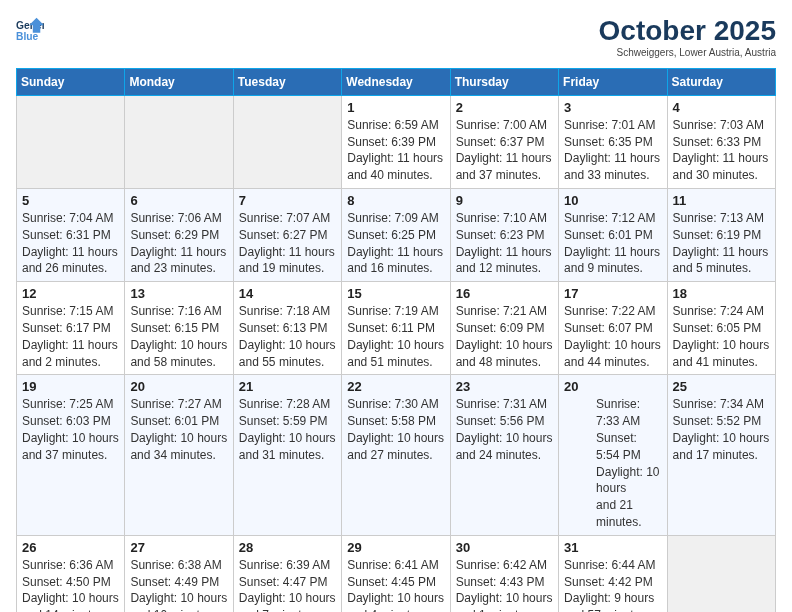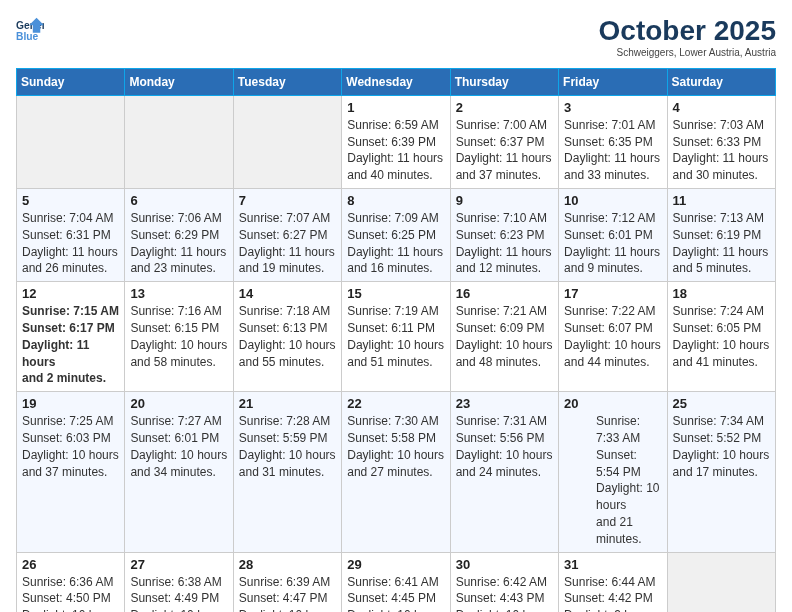--- a/index.html
+++ b/index.html
@@ -193,21 +193,21 @@
           <div class="day-num">11</div>
           <div class="day-info" style="white-space: pre-line;">Sunrise: 7:13 AM
 Sunset: 6:19 PM
 Daylight: 11 hours
 and 5 minutes.</div>
         </td>
       </tr>
       <tr>
         <td>
           <div class="day-num">12</div>
-          <div class="day-info" style="white-space: pre-line; font-weight: bold;">Sunrise: 7:15 AM
+          <div class="day-info" style="white-space: pre-line;">Sunrise: 7:15 AM
 Sunset: 6:17 PM
 Daylight: 11 hours
 and 2 minutes.</div>
         </td>
         <td>
           <div class="day-num">13</div>
           <div class="day-info" style="white-space: pre-line;">Sunrise: 7:16 AM
 Sunset: 6:15 PM
 Daylight: 10 hours
 and 58 minutes.</div>

